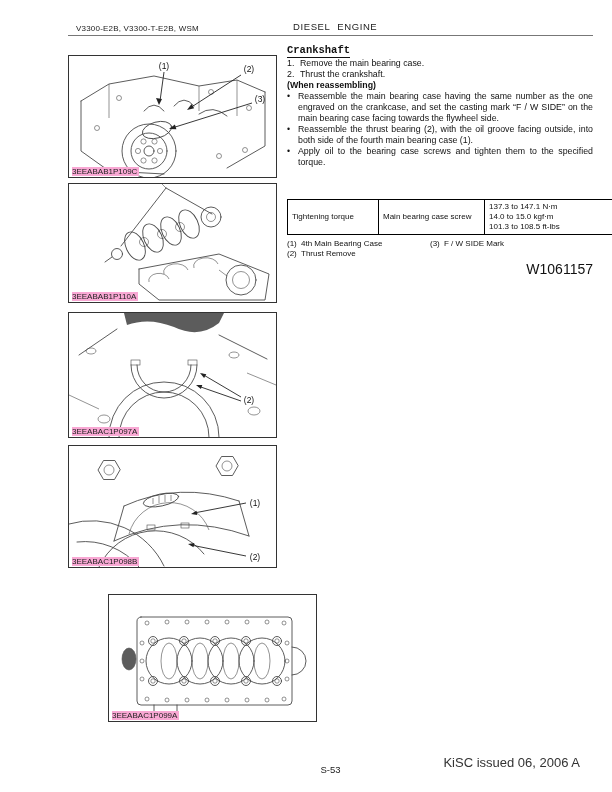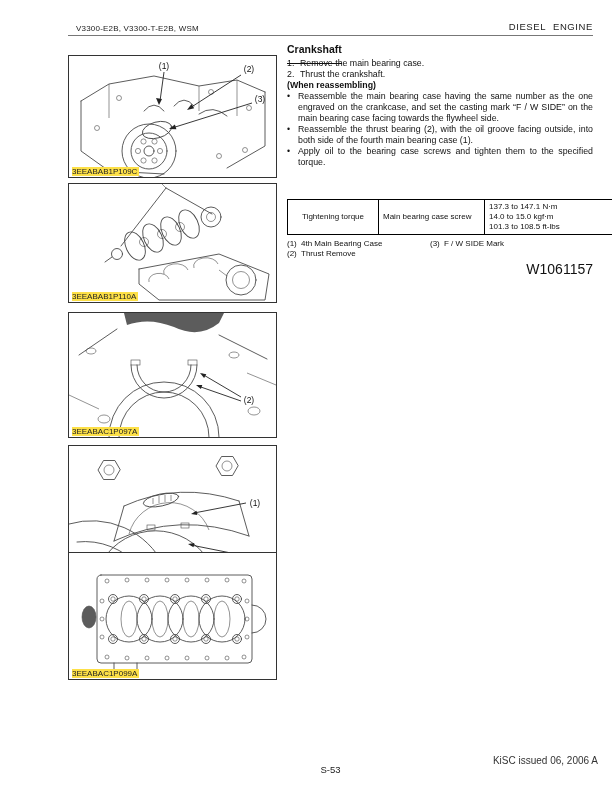--- a/index.html
+++ b/index.html
@@ -5,60 +5,60 @@
   html,body{margin:0;padding:0;}
   body{
     width:612px;height:792px;position:relative;background:#ffffff;
     font-family:"Liberation Sans", sans-serif;color:#111;
     -webkit-font-smoothing:antialiased;overflow:hidden;
   }
   .abs{position:absolute;}
 
   
   .hdr-left{left:76px;top:24px;font-size:8px;color:#222;letter-spacing:.2px;}
-  .hdr-right{left:293px;width:300px;top:21px;font-size:9.5px;color:#222;text-align:right;letter-spacing:.6px;word-spacing:4px;}
+  .hdr-right{left:293px;width:300px;top:21px;font-size:9.5px;color:#222;letter-spacing:.6px;word-spacing:4px;}
   .hdr-rule{left:68px;top:35px;width:525px;height:0;border-top:1px solid #777;}
 
   
   .figbox{left:68px;width:209px;border:1px solid #333;background:#fff;box-sizing:border-box;}
   .figbox svg{display:block;width:100%;height:100%;}
-  .figcap{position:absolute;left:3px;bottom:1px;font-size:8px;color:#222;background:#fde047;padding-right:2px;}
+  .figcap{position:absolute;left:3px;bottom:1px;font-size:8px;color:#222;background:#f9a8d4;padding-right:2px;}
   .sk{stroke:#4a4a4a;fill:none;stroke-width:.9;stroke-linecap:round;stroke-linejoin:round;}
   .skt{stroke:#4a4a4a;fill:none;stroke-width:.6;}
   .dk{fill:#5c5c5c;stroke:none;}
   .ah{fill:#222;stroke:none;}
   .ldr{stroke:#222;fill:none;stroke-width:.9;}
   .co{font-size:8.5px;fill:#111;font-family:"Liberation Sans",sans-serif;}
 
   
   .rcol{left:287px;width:306px;}
   .sec-title{top:43px;font-size:10.5px;font-weight:bold;}
-  .sec-title span{border-bottom:1px solid #111;padding-bottom:8px;}
+  .sec-title span{border-bottom:1px solid #111;padding-bottom:1px;font-family:Liberation Mono, monospace;}
   .steps{top:58px;font-size:8.8px;line-height:11px;}
   .step{display:flex;}
   .step .num{width:13px;flex:0 0 13px;}
   .subhead{top:80px;font-size:8.8px;font-weight:bold;line-height:11px;}
   .bullets{top:91px;font-size:8.8px;line-height:11px;}
   .bullet{display:flex;}
   .bullet .mk{width:11px;flex:0 0 11px;}
   .bullet .tx{flex:1;text-align:justify;}
 
   table.torque{top:199px;border-collapse:collapse;table-layout:fixed;width:306px;font-size:8px;line-height:10px;}
   table.torque td{border:1px solid #000;padding:2px 4px;vertical-align:middle;height:30px;}
-  td.c1{width:82px;text-align:center;} td.c2{width:97px;} td.c3{width:123px;}
+  td.c1{width:82px;} td.c2{width:97px;} td.c3{width:123px;}
 
   .legend-l{left:287px;top:239px;font-size:8px;line-height:10px;}
   .legend-r{left:430px;top:239px;font-size:8px;line-height:10px;}
   .litem{display:flex;}
   .litem .num{width:14px;flex:0 0 14px;}
 
   .refcode{top:261px;font-size:14px;text-align:right;}
 
   
-  .foot-issued{left:398px;width:200px;top:755px;font-size:10px;color:#333;text-align:right;}
+  .foot-issued{left:380px;width:200px;top:755px;font-size:13px;color:#333;text-align:right;}
   .foot-page{left:68px;width:525px;top:764px;font-size:9.5px;color:#222;text-align:center;}
 </style>
 </head>
 <body>
 
 <div class="abs hdr-left">V3300-E2B, V3300-T-E2B, WSM</div>
 <div class="abs hdr-right">DIESEL ENGINE</div>
 <div class="abs hdr-rule"></div>
 
 <div class="abs figbox" style="top:55px;height:123px;">
@@ -178,21 +178,21 @@
     <line class="ldr" x1="177" y1="57" x2="125" y2="67"></line>
     <polygon class="ah" points="122,68 127.5,64.7 128.3,69"></polygon>
     <line class="ldr" x1="177" y1="110" x2="122" y2="99"></line>
     <polygon class="ah" points="119,98 125.3,97 124.5,101.3"></polygon>
     <text class="co" x="186" y="60" text-anchor="middle">(1)</text>
     <text class="co" x="186" y="114" text-anchor="middle">(2)</text>
   </svg>
   <div class="figcap">3EEABAC1P098B</div>
 </div>
 
-<div class="abs figbox" style="top:552px;height:128px;">
+<div class="abs figbox" style="top:594px;height:128px;margin-left:40px;">
   <svg viewBox="0 0 207 126">
     <rect class="sk" x="28" y="22" width="155" height="88" rx="4"></rect>
     <circle class="skt" cx="38" cy="28" r="2"></circle>
       <circle class="skt" cx="58" cy="27" r="2"></circle>
       <circle class="skt" cx="78" cy="27" r="2"></circle>
       <circle class="skt" cx="98" cy="27" r="2"></circle>
       <circle class="skt" cx="118" cy="27" r="2"></circle>
       <circle class="skt" cx="138" cy="27" r="2"></circle>
       <circle class="skt" cx="158" cy="27" r="2"></circle>
       <circle class="skt" cx="175" cy="28" r="2"></circle>

